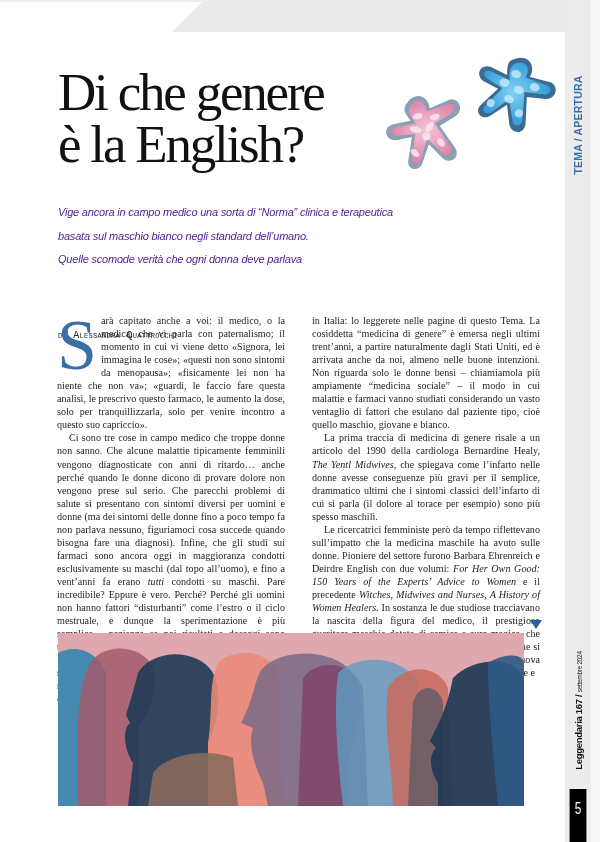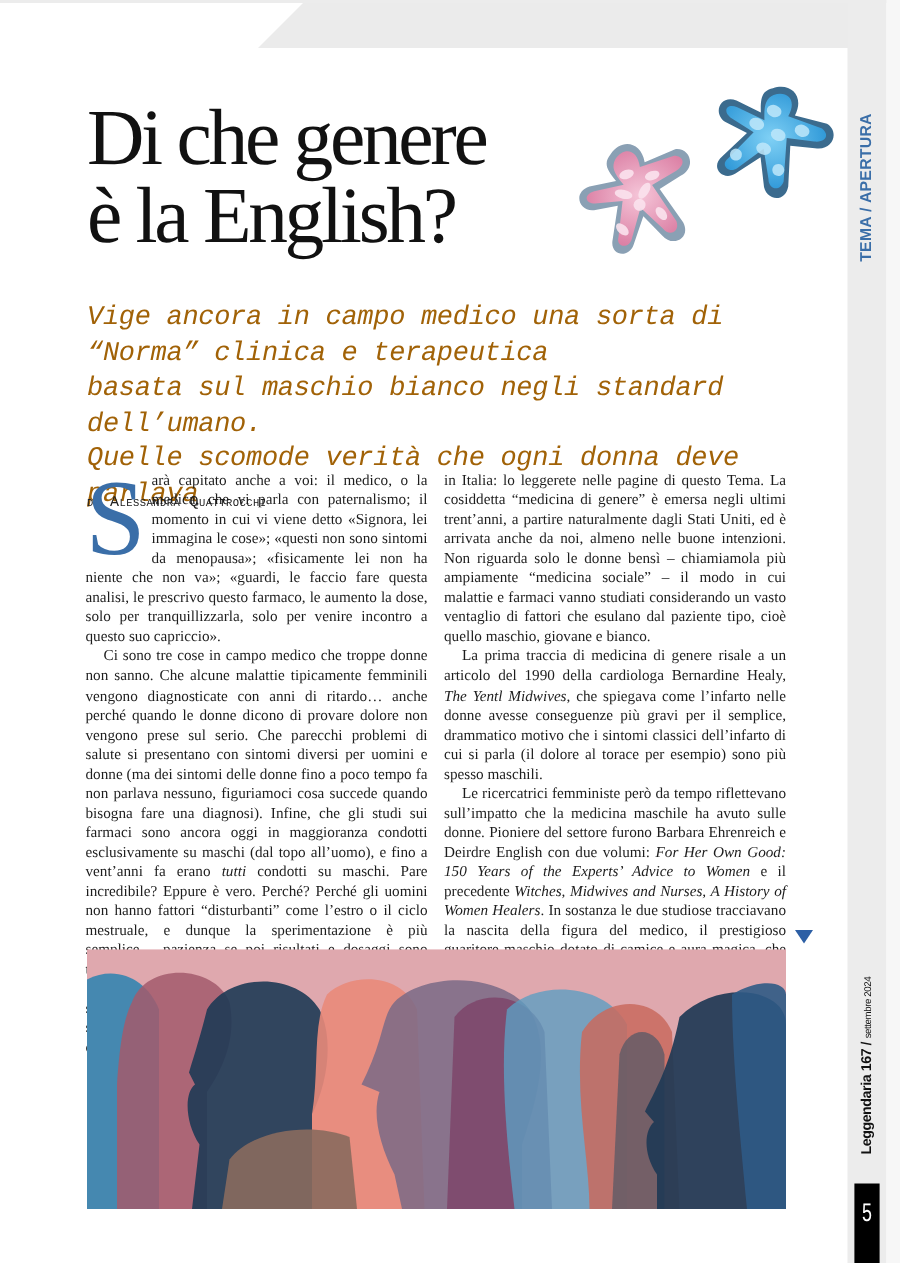--- a/index.html
+++ b/index.html
@@ -10,28 +10,28 @@
   .right-edge { position:absolute; left:591px; top:0; width:9px; height:842px; background:#f7f7f7; }
   .section-label { position:absolute; left:566px; top:60px; width:24px; height:130px; display:flex; align-items:center; justify-content:center; }
   .section-label span { display:block; transform:rotate(-90deg); white-space:nowrap; font-family:"Liberation Sans", sans-serif; font-weight:bold; font-size:10.5px; color:#3a6ea8; letter-spacing:0.2px; }
   .folio { position:absolute; left:566px; top:640px; width:24px; height:140px; display:flex; align-items:center; justify-content:center; }
   .folio span { display:block; transform:rotate(-90deg); white-space:nowrap; font-family:"Liberation Sans", sans-serif; font-size:9.5px; font-weight:bold; color:#111; letter-spacing:-0.3px; }
   .folio span small { font-size:6.5px; font-weight:normal; }
   .page-num { position:absolute; left:566px; top:789px; width:24px; height:53px; background:#000; color:#fff; font-family:"Liberation Sans", sans-serif; font-size:17px; display:flex; align-items:flex-start; justify-content:center; padding-top:10px; box-sizing:border-box; transform:scaleX(0.7); }
 
   .title { position:absolute; left:58px; top:66px; width:340px; font-family:"Liberation Serif", serif; font-size:53px; line-height:52px; letter-spacing:-2.2px; color:#111; margin:0; font-weight:normal; }
   .pills { position:absolute; left:386px; top:52px; width:172px; height:125px; background:#fff; }
-  .standfirst { position:absolute; left:58px; top:201px; width:470px; font-family:Liberation Mono, monospace; font-style:italic; font-size:18px; line-height:23.5px; color:#a16207; letter-spacing:-0.2px; }
+  .standfirst { position:absolute; left:58px; top:201px; width:470px; font-family:Liberation Sans, sans-serif; font-style:italic; font-size:11px; line-height:23.5px; color:#4c1d95; letter-spacing:-0.2px; }
   .byline { position:absolute; left:58px; top:286px; font-family:Liberation Mono, monospace; font-size:10px; letter-spacing:0.3px; font-variant:small-caps; color:#222;margin-top:44px; }
 
   .col { position:absolute; top:314px; width:228px; font-family:"Liberation Serif", serif; font-size:10.15px; line-height:13.05px; text-align:justify; color:#1d1d1d; hyphens:auto; }
   .col p { margin:0; text-indent:12px; }
   .col p.first { text-indent:0; }
   .col-left { left:57px; }
-  .col-right { left:296px; }
+  .col-right { left:312px; }
   .dropcap { float:left; font-family:"Liberation Serif", serif; font-size:72px; line-height:58px; color:#3a6ea8; margin:2px 4px 0 0; padding:0; height:60px; }
   .cont-arrow { position:absolute; left:530px; top:620px; width:0; height:0; border-left:6px solid transparent; border-right:6px solid transparent; border-top:9px solid #2d5fa5; }
 
   .silhouettes { position:absolute; left:58px; top:633px; width:466px; height:173px; background:#dfa6ac; overflow:hidden; }
 </style>
 </head>
 <body>
 
 <div class="top-band"></div>
 <div class="top-wedge"></div>
@@ -99,21 +99,21 @@
 <div class="byline">di Alessandra Quattrocchi</div>
 
 <div class="col col-left">
   <p class="first"><span class="dropcap">S</span><span>arà capitato anche a voi: il medico, o la medica, che vi parla con paternalismo; il momento in cui vi viene detto «Signora, lei immagina le cose»; «questi non sono sintomi da menopausa»; «fisicamente lei non ha niente che non va»; «guardi, le faccio fare questa analisi, le prescrivo questo farmaco, le aumento la dose, solo per tranquillizzarla, solo per venire incontro a questo suo capriccio».</span></p>
   <p><span>Ci sono tre cose in campo medico che troppe donne non sanno. Che alcune malattie tipicamente femminili vengono diagnosticate con anni di ritardo… anche perché quando le donne dicono di provare dolore non vengono prese sul serio. Che parecchi problemi di salute si presentano con sintomi diversi per uomini e donne (ma dei sintomi delle donne fino a poco tempo fa non parlava nessuno, figuriamoci cosa succede quando bisogna fare una diagnosi). Infine, che gli studi sui farmaci sono ancora oggi in maggioranza condotti esclusivamente su maschi (dal topo all’uomo), e fino a vent’anni fa erano </span><em>tutti</em><span> condotti su maschi. Pare incredibile? Eppure è vero. Perché? Perché gli uomini non hanno fattori “disturbanti” come l’estro o il ciclo mestruale, e dunque la sperimentazione è più semplice… pazienza se poi risultati e dosaggi sono tarati sulla popolazione maschile.</span></p>
   <p>Di queste cose bisogna parlare, perché ogni donna sia in grado di tutelare la propria salute. E anche perché si spera che più se ne parla, più le cose continueranno a cambiare. Perché un po’ stanno cambiando, anche</p>
 </div>
 
 <div class="col col-right">
   <p class="first">in Italia: lo leggerete nelle pagine di questo Tema. La cosiddetta “medicina di genere” è emersa negli ultimi trent’anni, a partire naturalmente dagli Stati Uniti, ed è arrivata anche da noi, almeno nelle buone intenzioni. Non riguarda solo le donne bensì – chiamiamola più ampiamente “medicina sociale” – il modo in cui malattie e farmaci vanno studiati considerando un vasto ventaglio di fattori che esulano dal paziente tipo, cioè quello maschio, giovane e bianco.</p>
-  <p><span>La prima traccia di medicina di genere risale a un articolo del 1990 della cardiologa Bernardine Healy, </span><em>The Yentl Midwives</em><span>, che spiegava come l’infarto nelle donne avesse conseguenze più gravi per il semplice, drammatico motivo che i sintomi classici dell’infarto di cui si parla (il dolore al torace per esempio) sono più spesso maschili.</span></p>
+  <p><span>La prima traccia di medicina di genere risale a un articolo del 1990 della cardiologa Bernardine Healy, </span><em>The Yentl Midwives</em><span>, che spiegava come l’infarto nelle donne avesse conseguenze più gravi per il semplice, drammatico ultimi che i sintomi classici dell’infarto di cui si parla (il dolore al torace per esempio) sono più spesso maschili.</span></p>
   <p><span>Le ricercatrici femministe però da tempo riflettevano sull’impatto che la medicina maschile ha avuto sulle donne. Pioniere del settore furono Barbara Ehrenreich e Deirdre English con due volumi: </span><em>For Her Own Good: 150 Years of the Experts’ Advice to Women</em><span> e il precedente </span><em>Witches, Midwives and Nurses, A History of Women Healers</em><span>. In sostanza le due studiose tracciavano la nascita della figura del medico, il prestigioso guaritore maschio dotato di camice e aura magica, che emerse con prepotenza – a caro prezzo, nel senso che si faceva pagare profumatamente – per curare la nuova classe borghese. Ma fino al Seicento, nelle campagne e</span></p>
 </div>
 
 <div class="cont-arrow"></div>
 
 <div class="silhouettes">
   <svg width="466" height="173" viewBox="0 0 466 173">
     <rect width="466" height="173" fill="#dfa8ae"></rect>
     <path d="M0 20 C20 10 40 20 48 40 L48 173 L0 173 Z" fill="#3c86b0" opacity="0.95"></path>
     <path d="M30 35 C40 8 85 10 95 35 C100 60 90 80 80 95 L80 173 L20 173 L20 90 C22 60 25 45 30 35 Z" fill="#a35a6c" opacity="0.85"></path>

